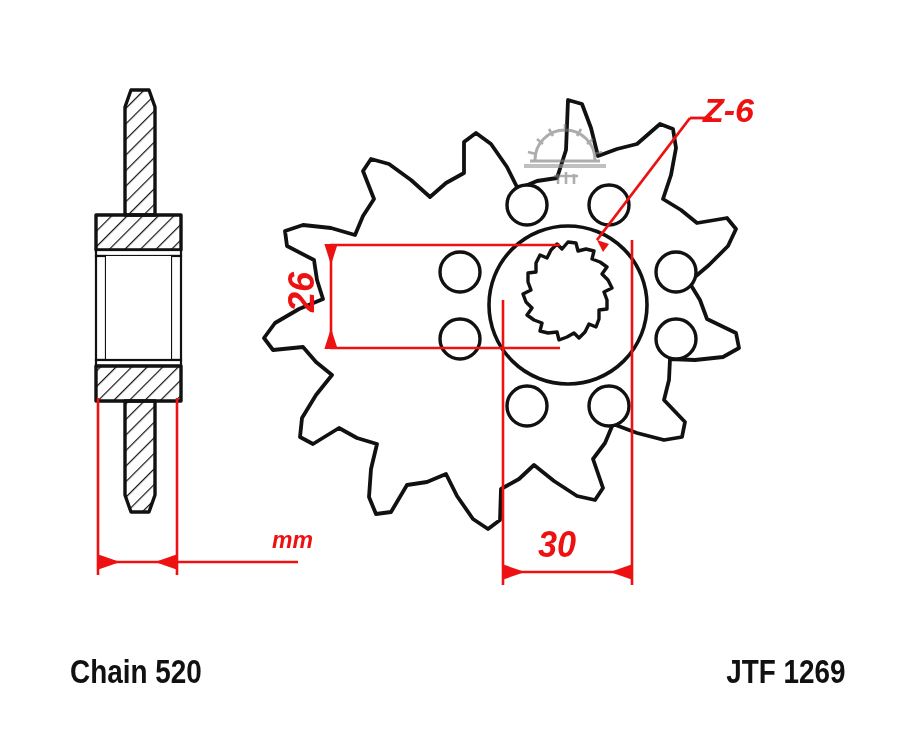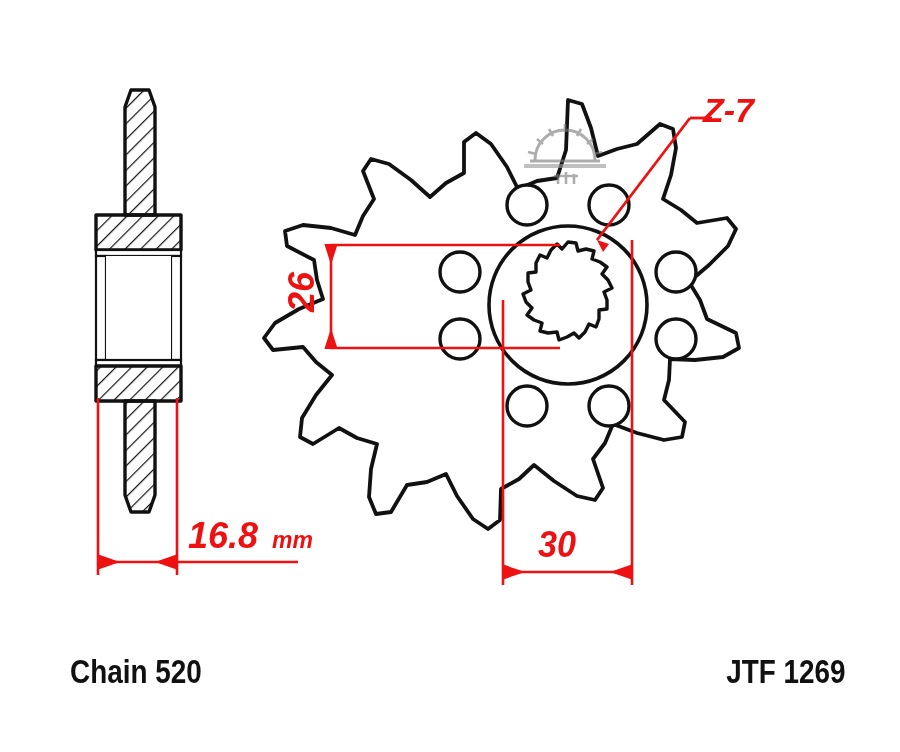--- a/index.html
+++ b/index.html
@@ -215,27 +215,26 @@
     </g>
 
     <g>
       <line x1="597" y1="240" x2="690" y2="118" stroke="#ee1111" stroke-width="2.8"></line>
       <line x1="690" y1="118" x2="712" y2="118" stroke="#ee1111" stroke-width="2.8"></line>
       <path d="M 597 240 L 609 244 L 603 252 Z" fill="#ee1111"></path>
     </g>
 
   </svg>
 
-  <div class="lbl dim" id="lbl-168">16.8</div>
 
   <div class="lbl dim" id="lbl-mm">mm</div>
 
   <div class="lbl dim" id="lbl-30">30</div>
 
   <div class="lbl dim" id="lbl-26">26</div>
 
-  <div class="lbl dim" id="lbl-z13">Z-7</div>
+  <div class="lbl dim" id="lbl-z13">Z-6</div>
 
   <div class="lbl caption" id="lbl-chain">Chain 520</div>
 
   <div class="lbl caption caption-right" id="lbl-part">JTF 1269</div>
 
 </div>
 
 </body></html>

